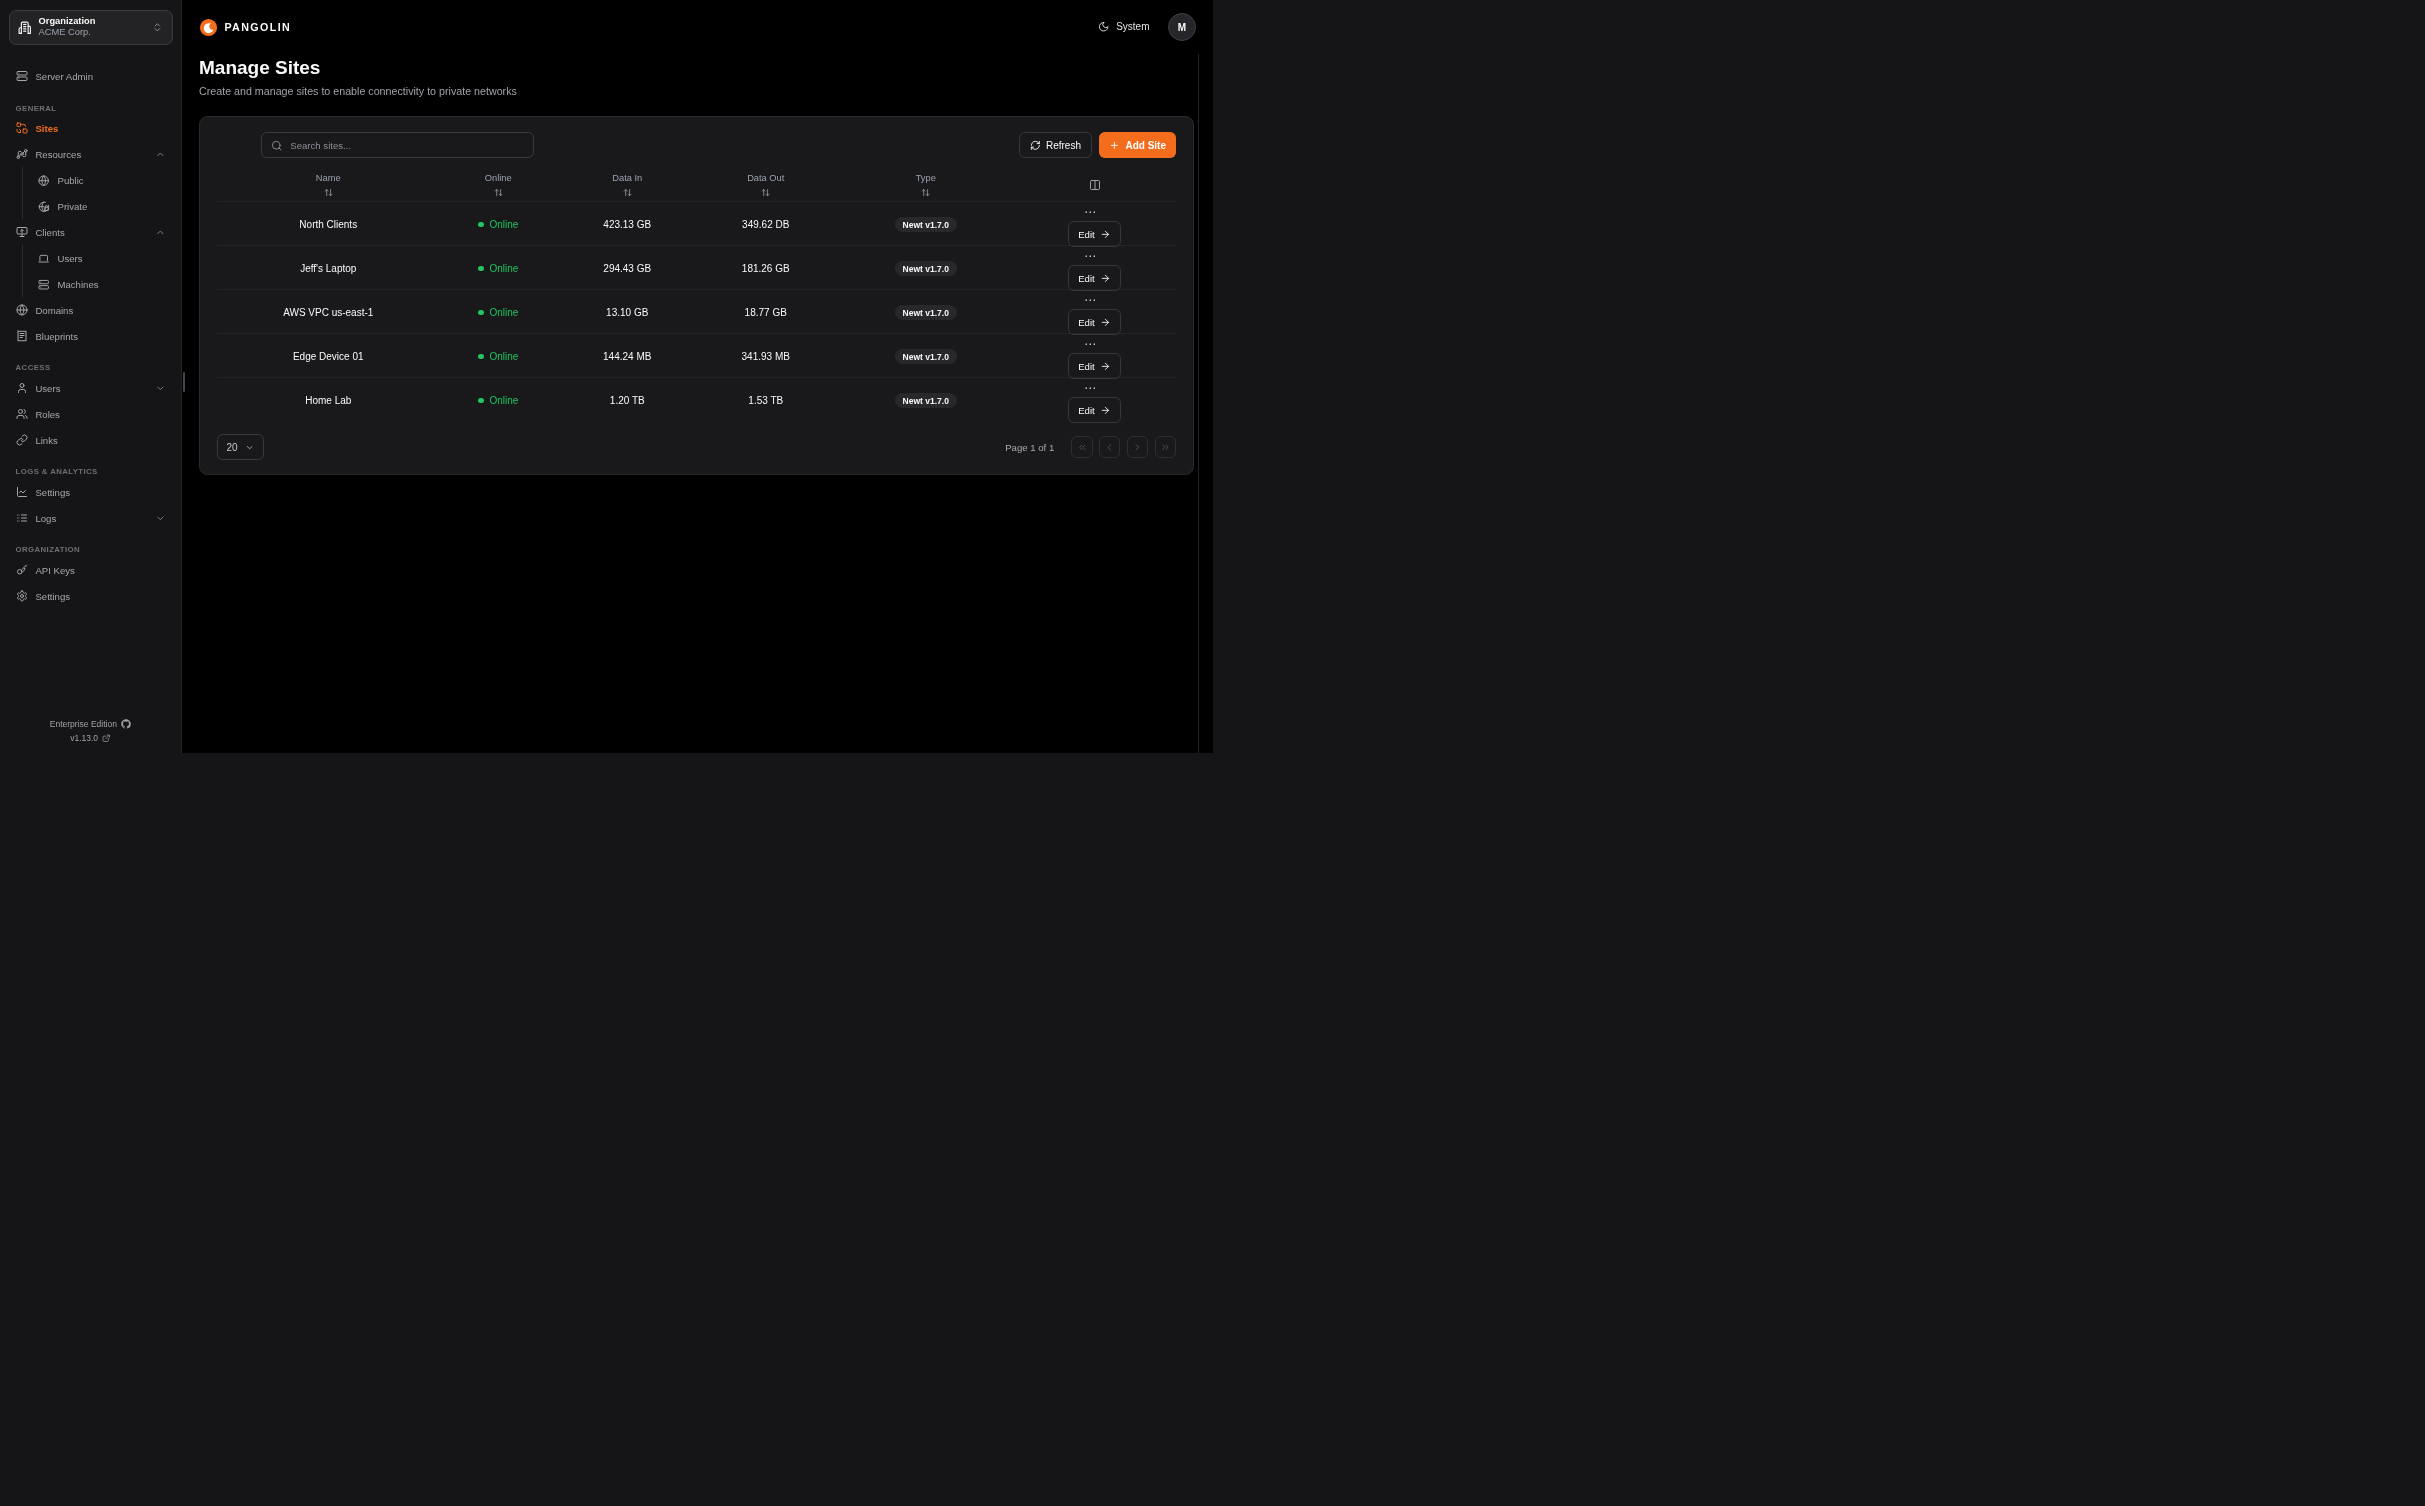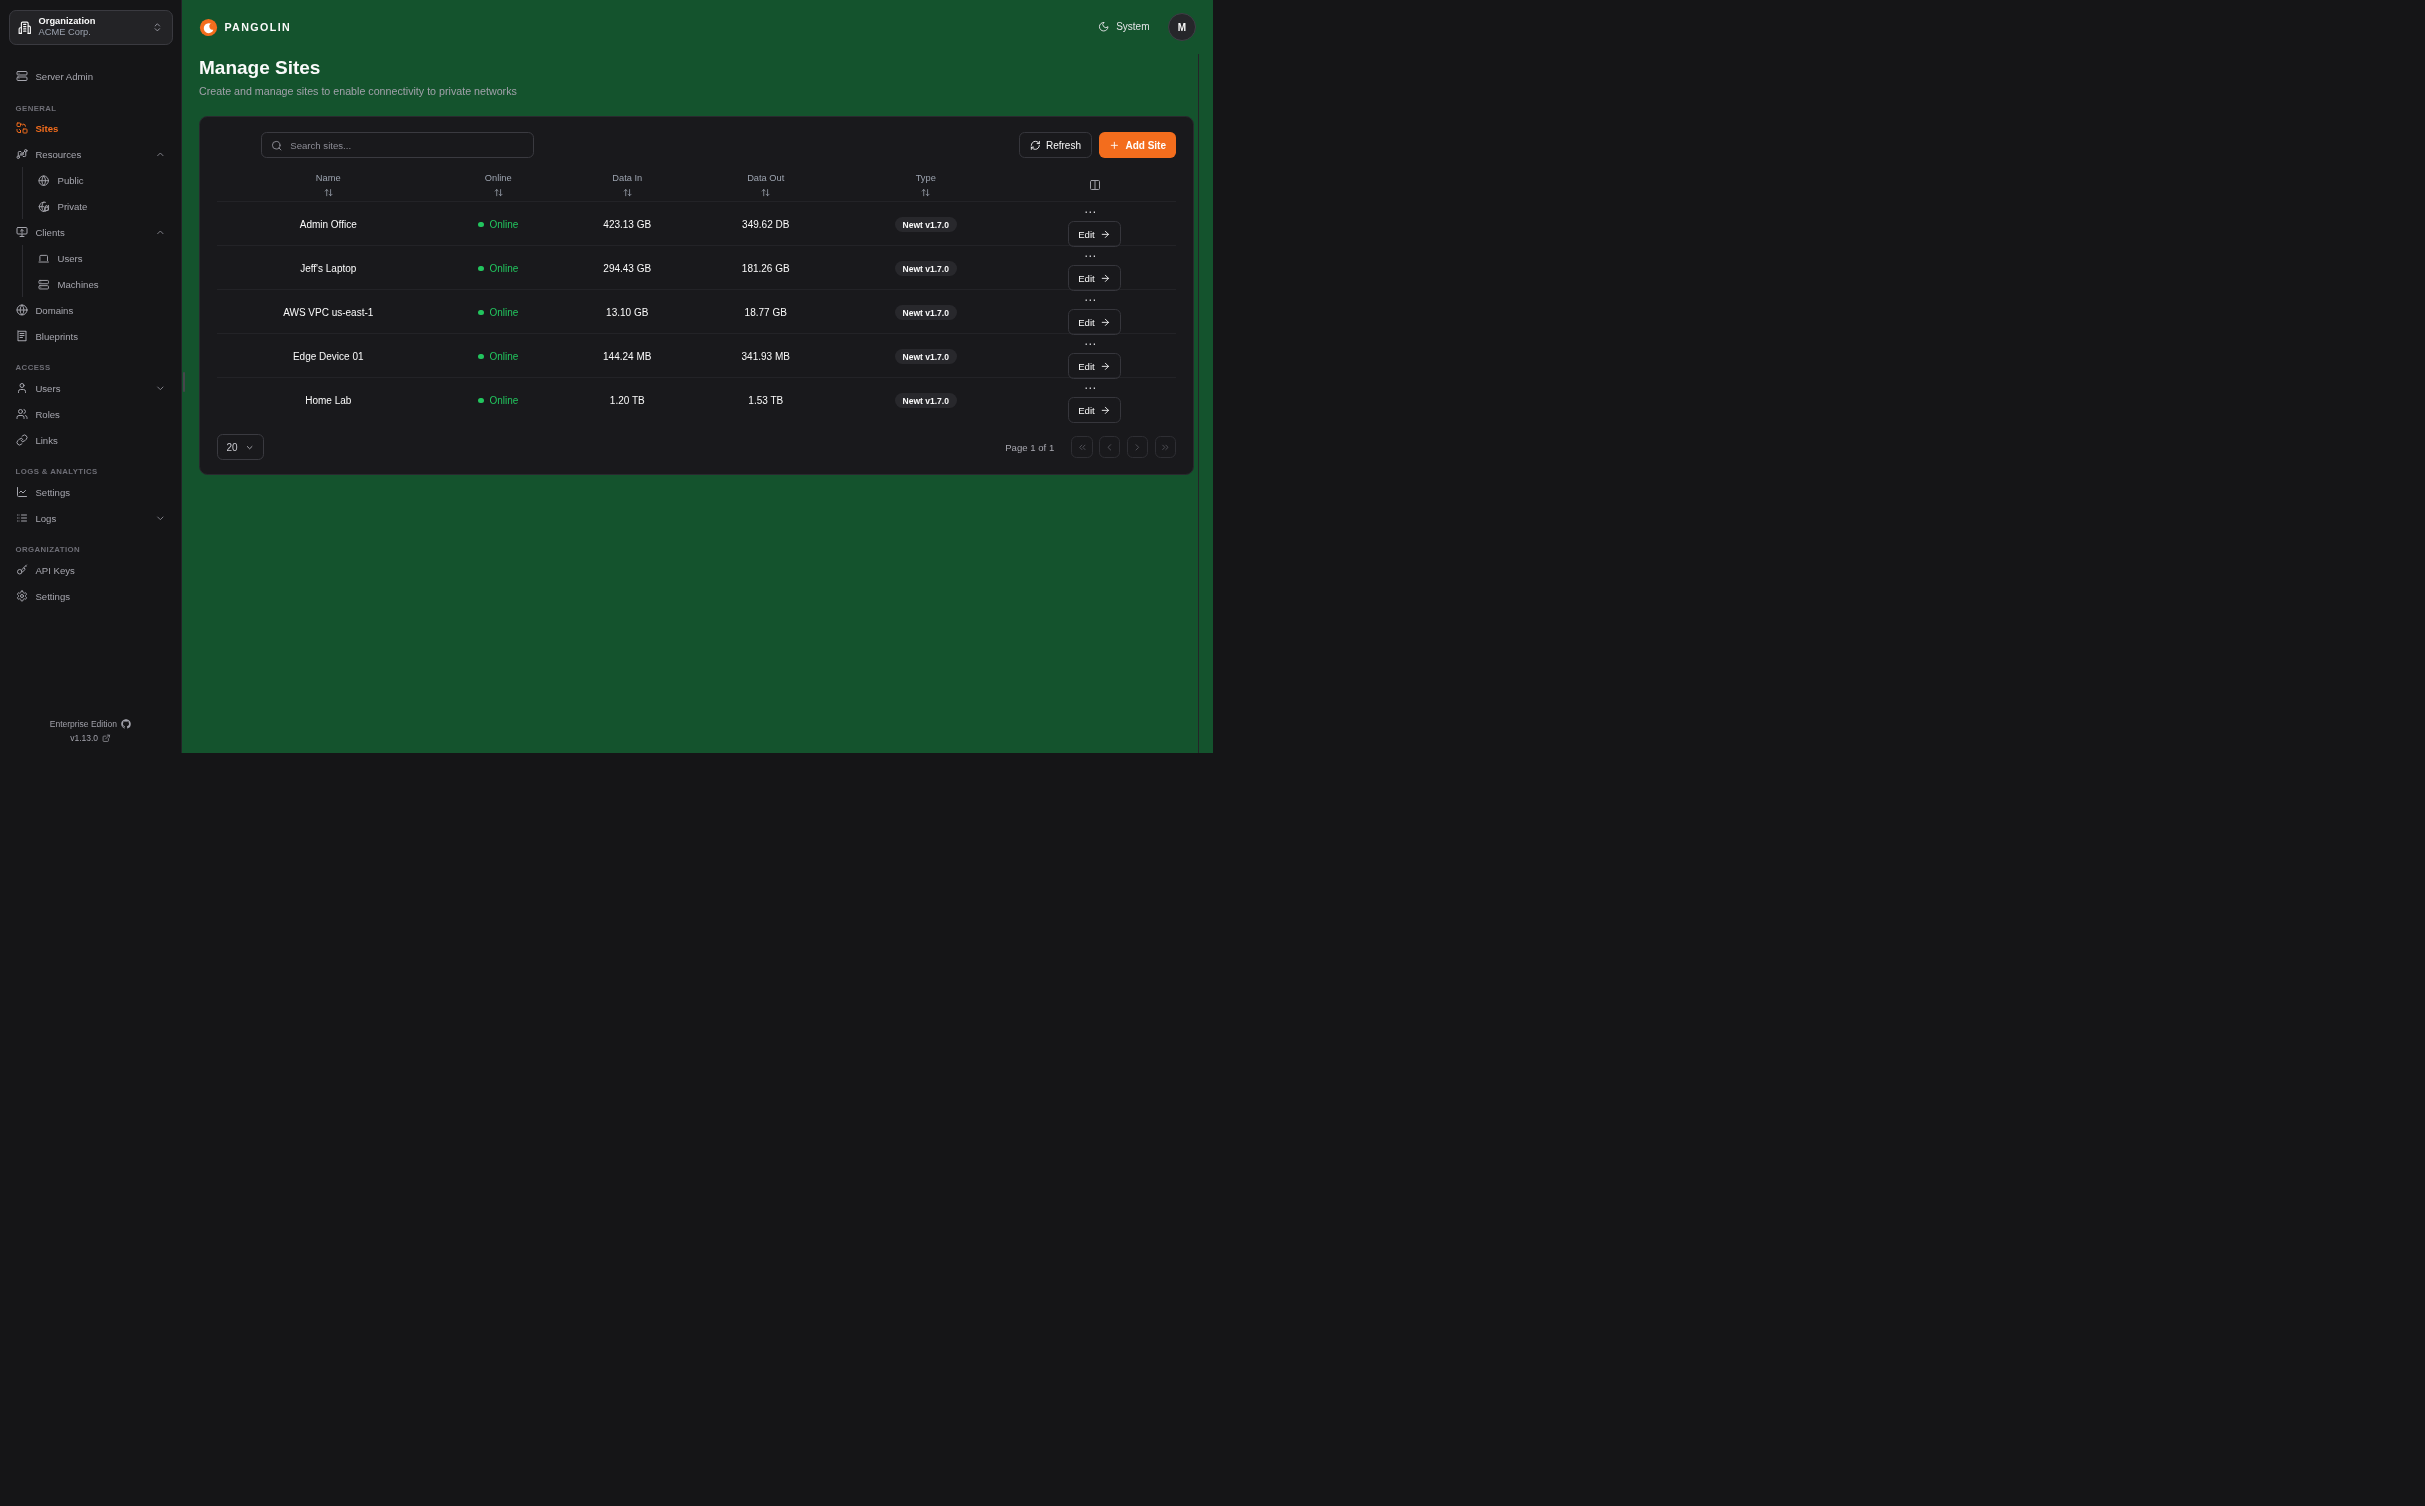--- a/index.html
+++ b/index.html
@@ -1,16 +1,16 @@
 <!DOCTYPE html>
 <html style="font-size:11.4px"><head>
 <meta charset="utf-8">
 <style>
   html,body{margin:0;padding:0;background:#151517;}
-  .viewport{position:relative;width:1213px;height:753px;background:#14532d;overflow:hidden;
+  .viewport{position:relative;width:1213px;height:753px;background:#000000;overflow:hidden;
     font-family:"Liberation Sans","DejaVu Sans",sans-serif;color:#E4E4E7;}
   svg{display:block;flex:none;}
 
   
   .sidebar{position:absolute;left:0;top:0;bottom:0;width:182px;border-right:0.7px solid #232327;
     padding:10px 8.5px;box-sizing:border-box;background:#151517;}
   .org-box{display:flex;align-items:center;gap:7.1px;background:#232326;border:0.7px solid #3a3a40;
     border-radius:7.1px;padding:5px 8.5px;cursor:pointer;}
   .org-ic{color:#FAFAFA;}
   .org-text{flex:1;min-width:0;}
@@ -591,21 +591,21 @@
                 <svg width="12" height="12" viewBox="0 0 17 17">
                   <use href="#i-columns"></use>
                 </svg>
               </button>
           </div>
         </div>
 
         <div class="t-body">
 
           <div class="t-row">
-            <div class="t-cell cell-name">Admin Office</div>
+            <div class="t-cell cell-name">North Clients</div>
             <div class="t-cell">
                 <span class="status">
                   <span class="dot"></span>
                   <span>Online</span>
                 </span>
               </div>
             <div class="t-cell cell-num">423.13 GB</div>
             <div class="t-cell cell-num">349.62 DB</div>
             <div class="t-cell">
                 <span class="badge">Newt v1.7.0</span>

